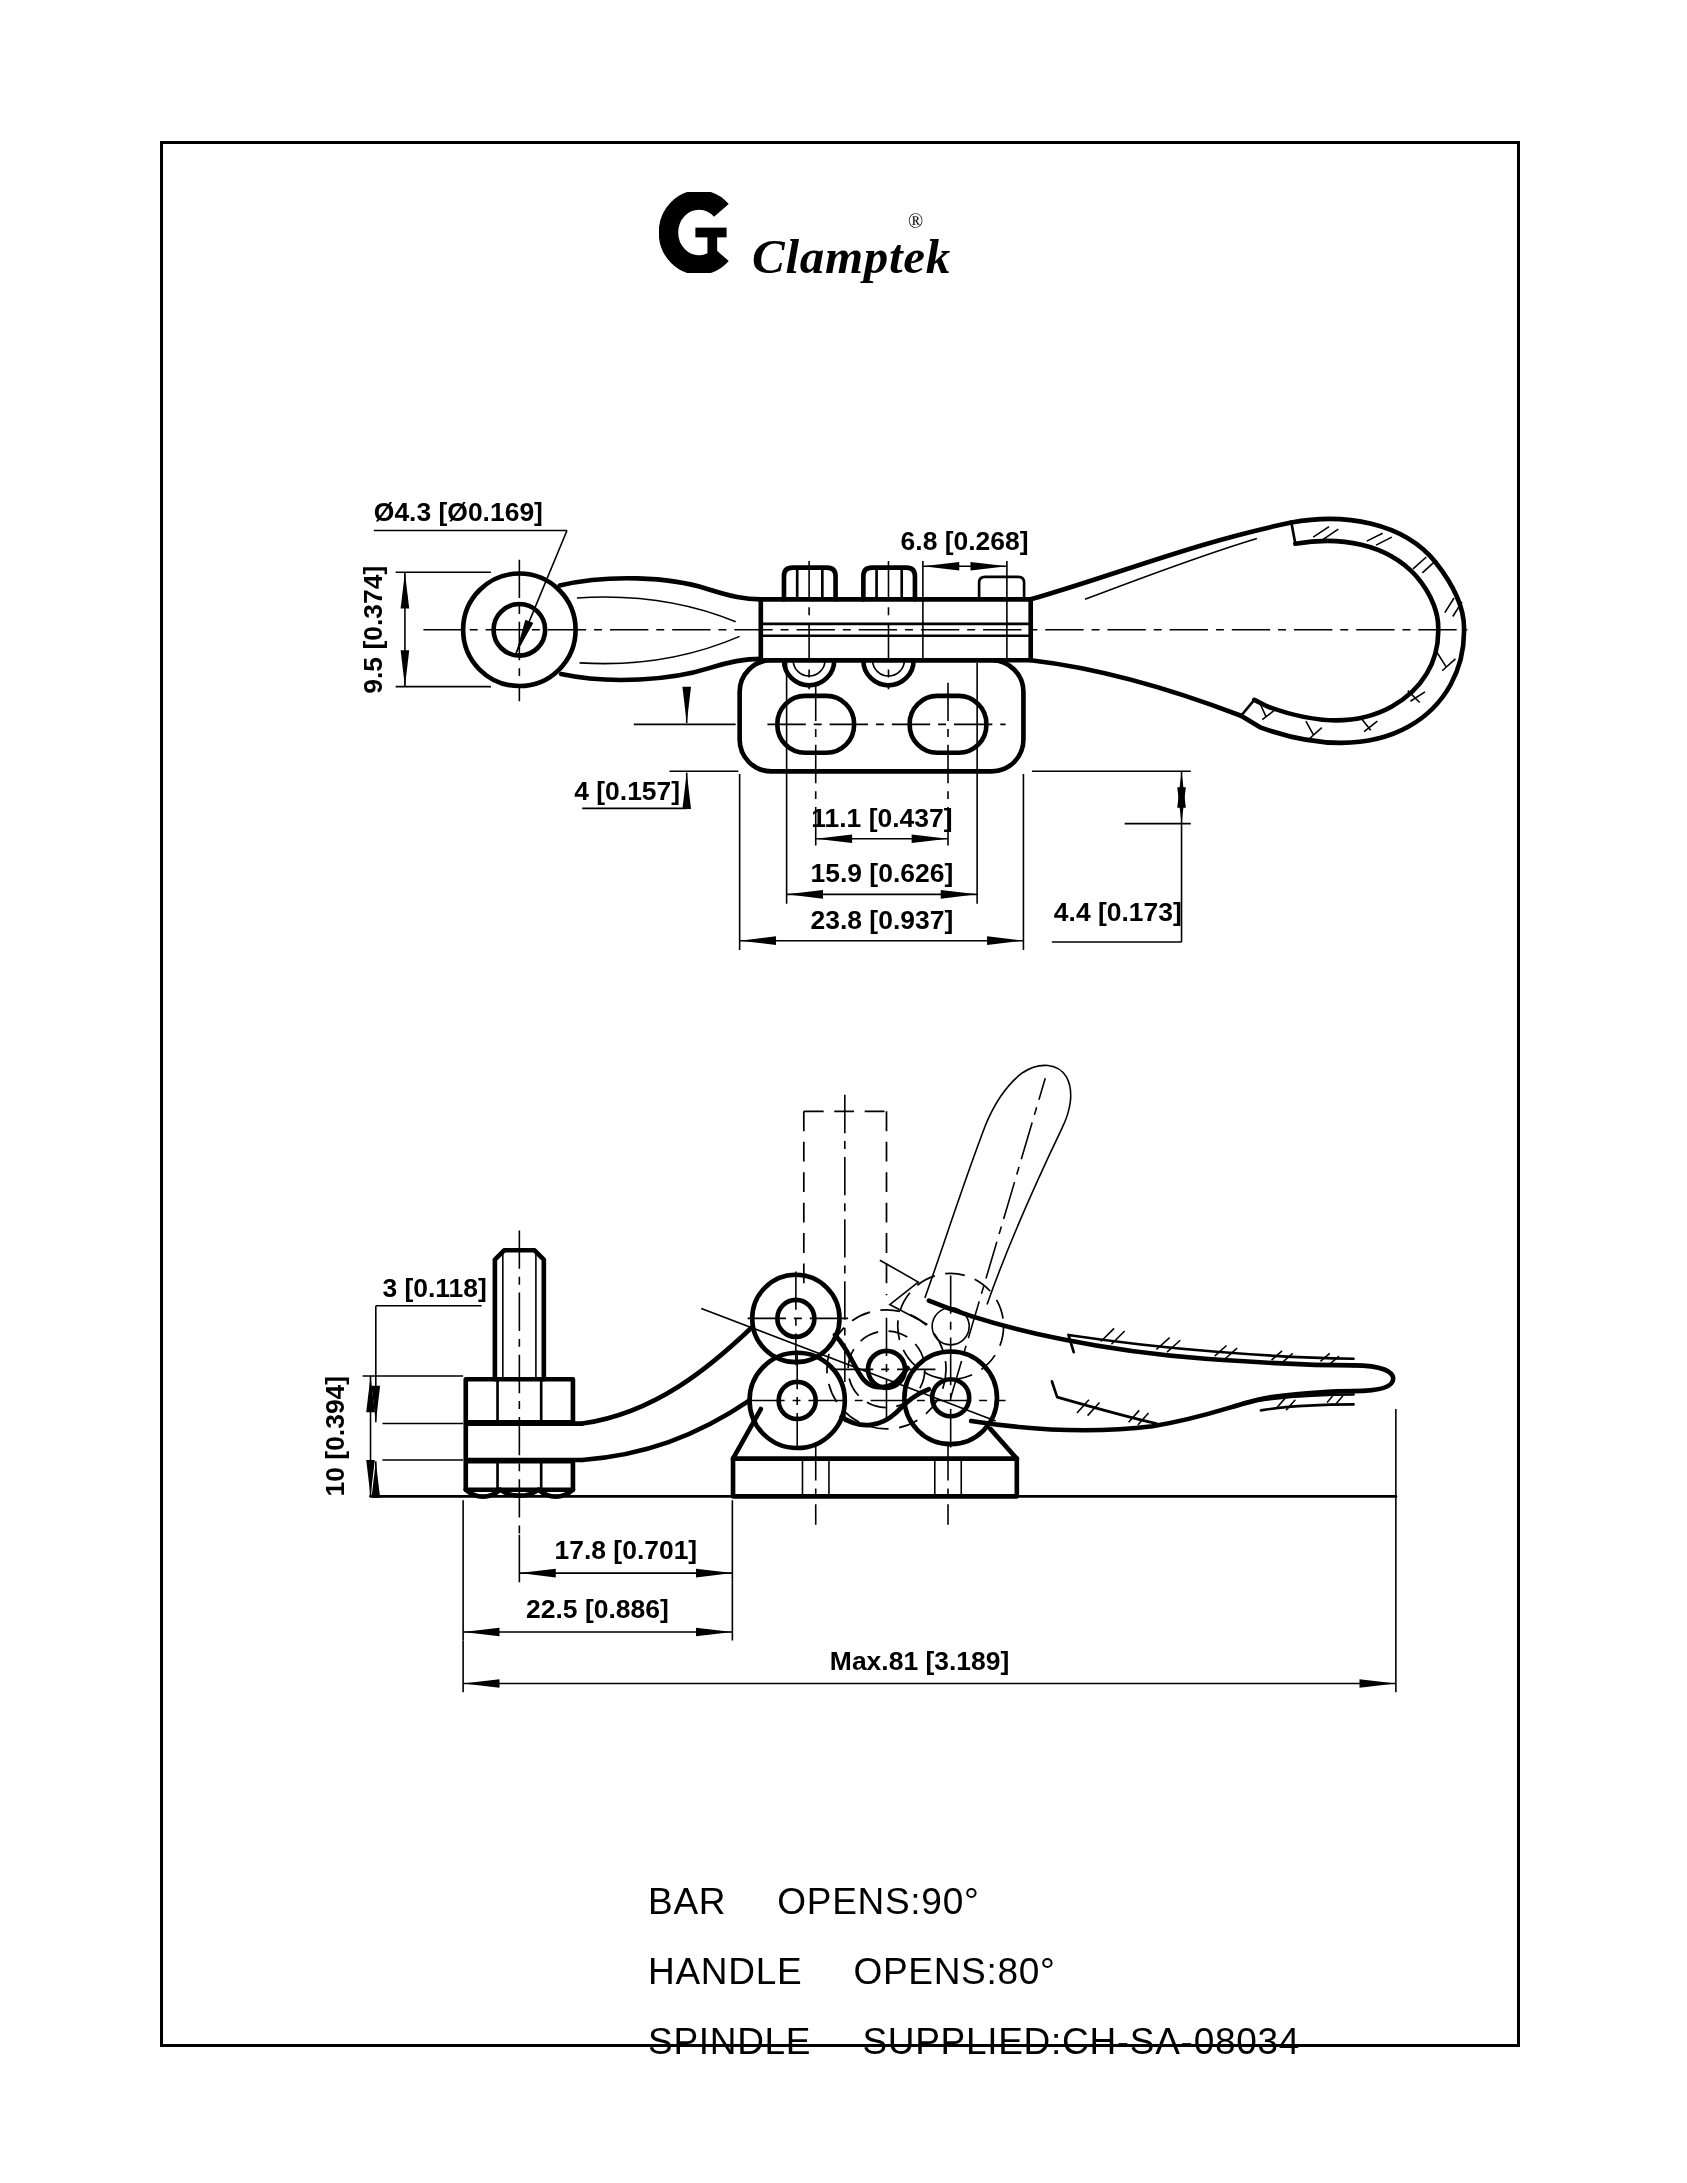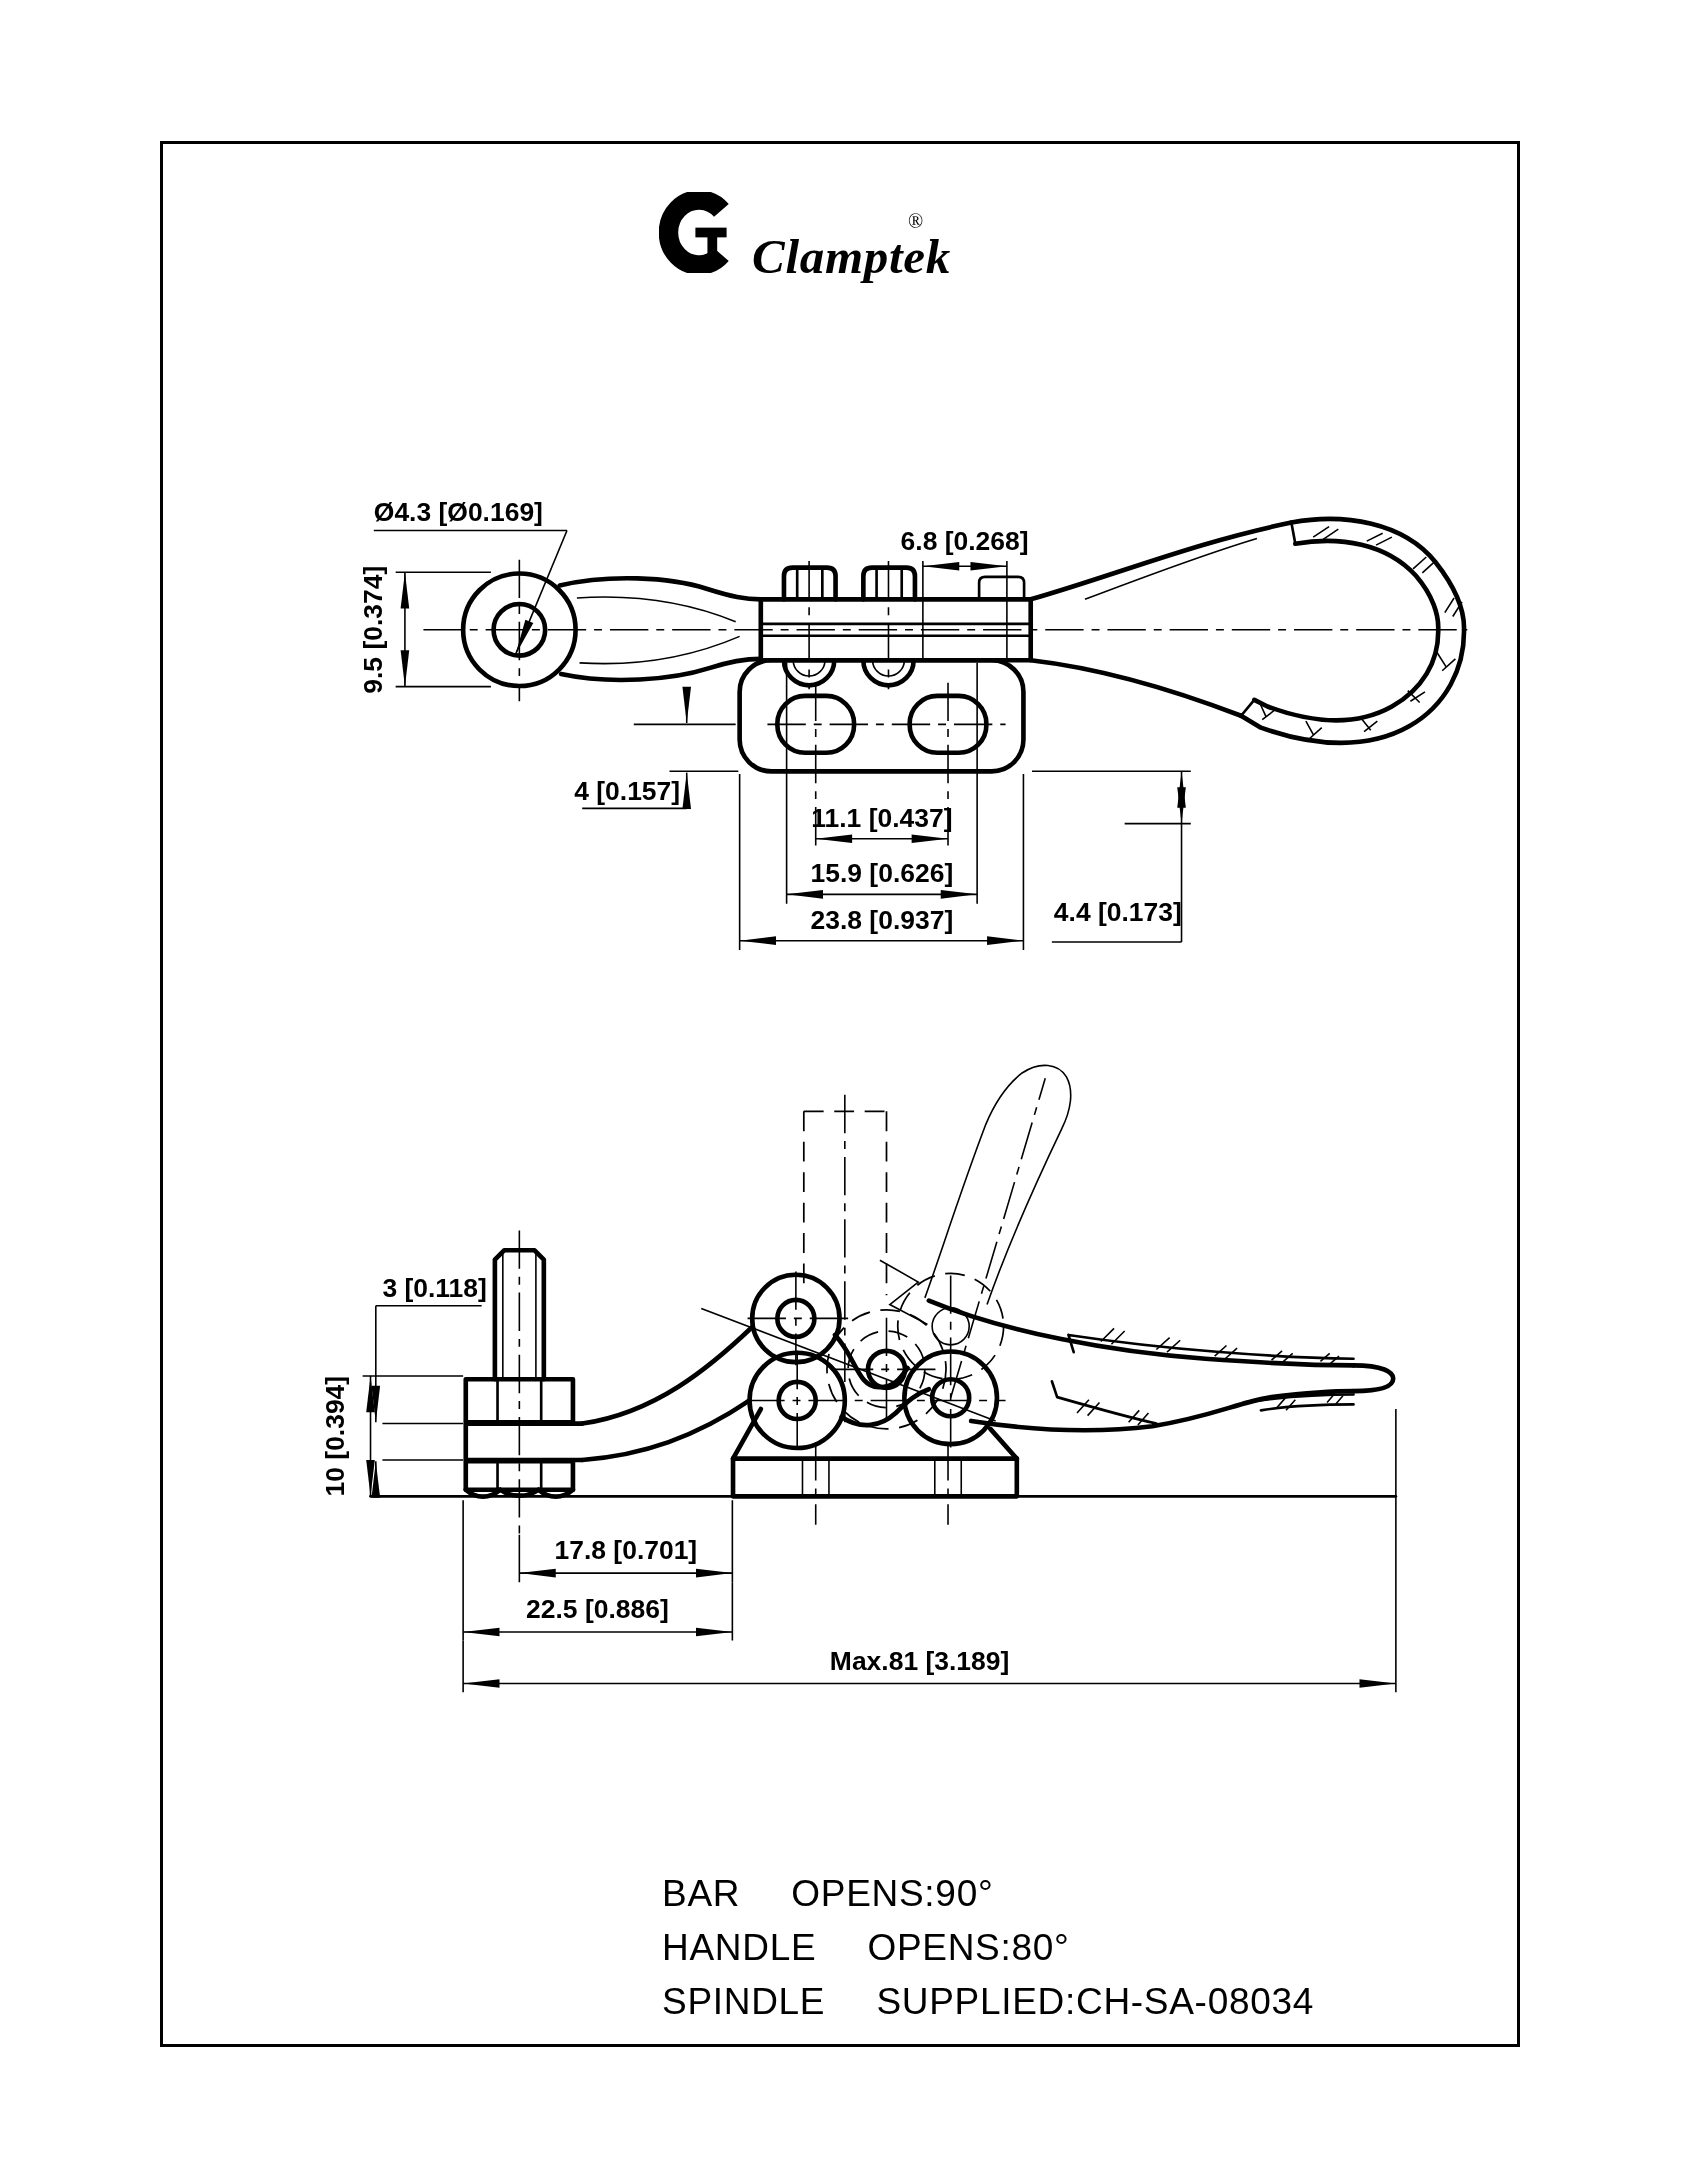--- a/index.html
+++ b/index.html
@@ -5,21 +5,21 @@
   html,body{margin:0;padding:0;background:#e8e8e8;}
   .page{position:relative;width:1687px;height:2183px;background:#ffffff;overflow:hidden;
         font-family:"Liberation Sans",sans-serif;color:#000;padding-left:24px;}
   .frame{position:absolute;left:160px;top:141px;width:1354px;height:1900px;border:3.3px solid #000;}
   .logo{position:absolute;left:659px;top:192px;width:78px;height:81px;}
   .brand{position:absolute;left:752px;top:228px;font-family:"Liberation Serif",serif;
          font-weight:bold;font-style:italic;font-size:49px;letter-spacing:0.7px;}
   .reg{position:absolute;left:908px;top:210px;font-size:20px;font-family:"Liberation Serif",serif;}
   .partline{position:absolute;left:0;top:311px;width:1535px;text-align:center;
             font-size:41px;letter-spacing:1.3px;}
-  .notes{position:absolute;left:662px;top:1867px;font-size:37px;line-height:54px;
+  .notes{position:absolute;left:648px;top:1867px;font-size:37px;line-height:70px;
          letter-spacing:0.7px;word-spacing:14.6px;white-space:pre;}
   svg text{font-family:"Liberation Sans",sans-serif;font-weight:bold;font-size:40px;fill:#000;}
   .bold{stroke:#000;stroke-width:7;fill:none;stroke-linecap:round;stroke-linejoin:round;}
   .med{stroke:#000;stroke-width:4;fill:none;stroke-linecap:round;stroke-linejoin:round;}
   .thin{stroke:#000;stroke-width:2.4;fill:none;}
   .cl{stroke:#000;stroke-width:2.4;fill:none;stroke-dasharray:58 12 12 12;}
   .ph{stroke:#000;stroke-width:2.6;fill:none;stroke-dasharray:30 16;}
   .dim{stroke:#000;stroke-width:2.4;fill:none;}
 </style>
 </head>

